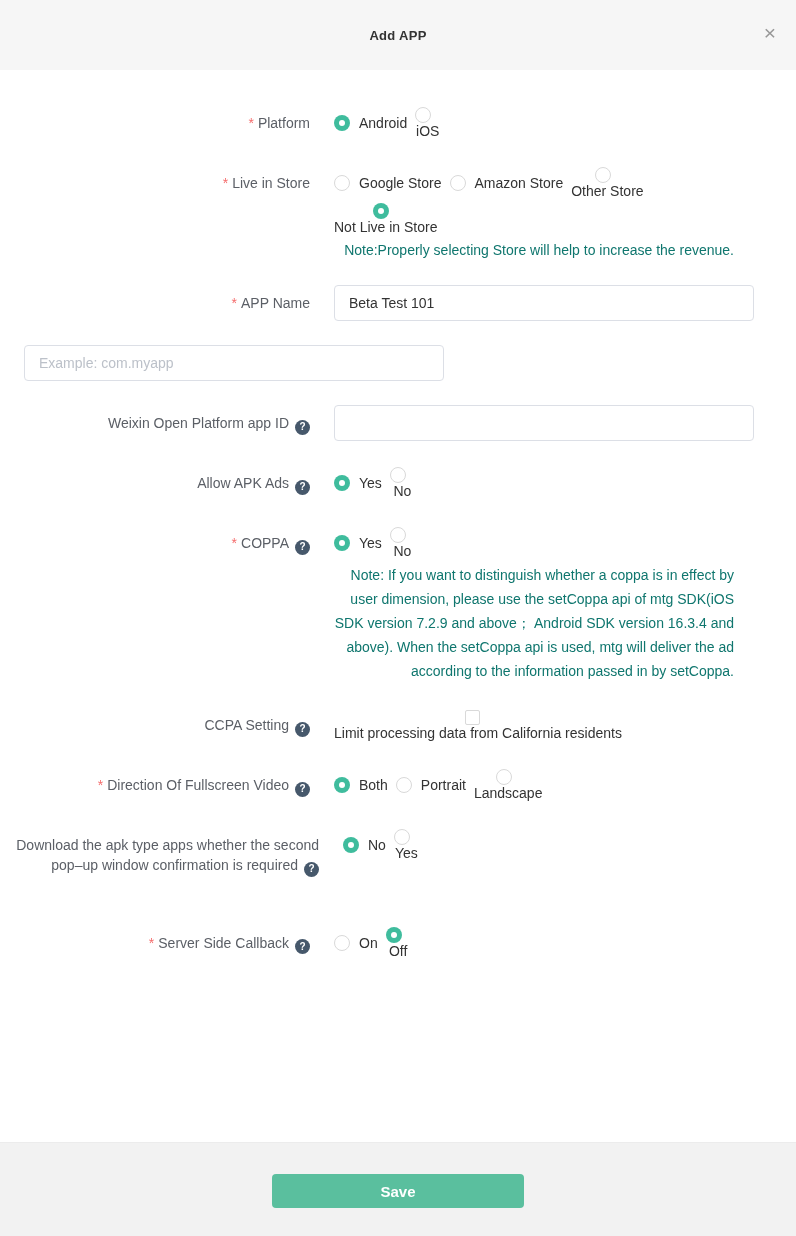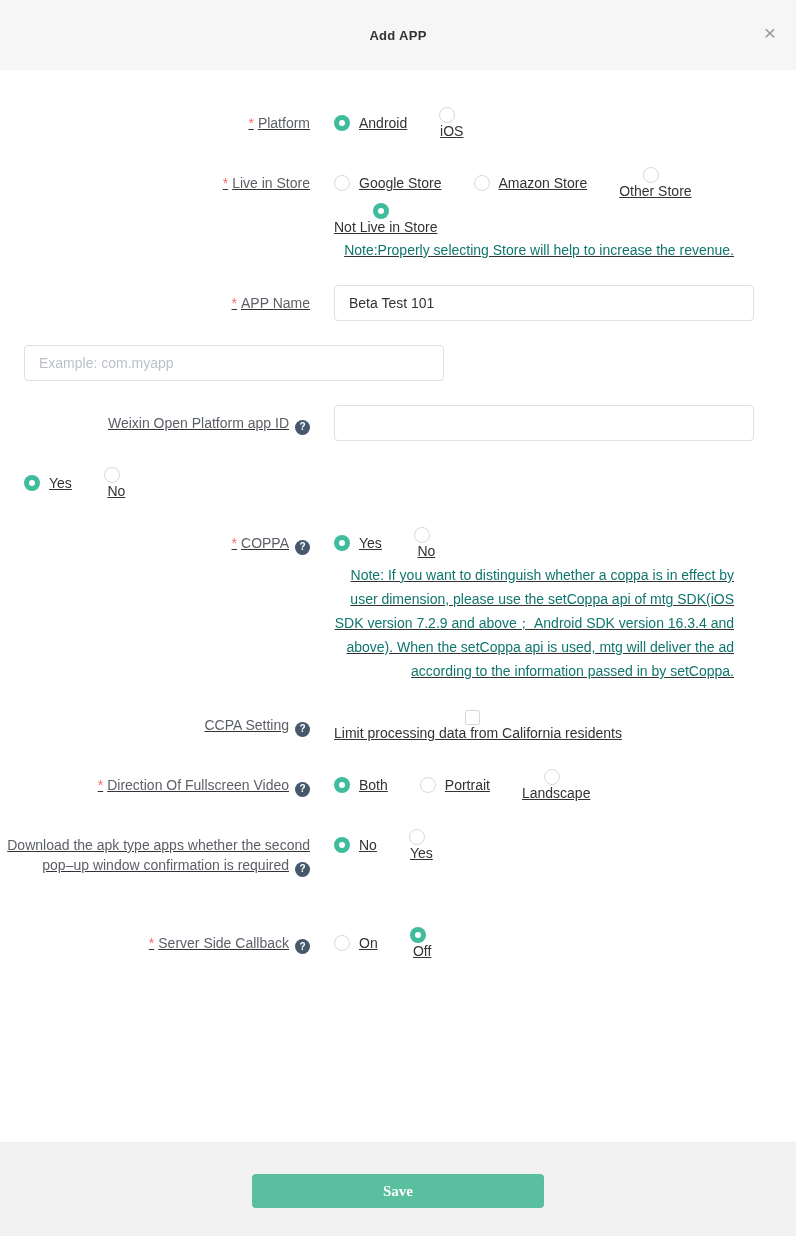--- a/index.html
+++ b/index.html
@@ -26,22 +26,22 @@
   .dialog-title { font-size: 13px; font-weight: 600; color: #333; letter-spacing: .3px; }
   .close-btn {
     position: absolute; right: 16px; top: 18px;
     background: none; border: none; padding: 4px;
     font-size: 21px; line-height: 1; color: #979797; cursor: pointer;
     font-family: inherit;
   }
 
   
   .dialog-body { padding: 35px 0 57px; background: #fff; flex: 1 0 auto; }
-  .form-row { display: flex; align-items: flex-start; margin-bottom: 24px; text-decoration: underline; }
-  .form-row.gap-lg { margin-bottom: 48px; }
+  .form-row { display: flex; align-items: flex-start; margin-bottom: 24px; }
+  .form-row.gap-lg { margin-bottom: 48px; padding-left: 9px; }
   .form-row.last { margin-bottom: 0; }
 
   .form-label {
     flex: 0 0 310px; width: 310px;
     text-align: right;
     color: #5b5f66;
     line-height: 36px;
     white-space: nowrap;
   }
   .form-label.multiline {
@@ -62,21 +62,21 @@
     margin-left: 6px;
     vertical-align: -2px;
     cursor: pointer;
     line-height: 1;
   }
 
   .row-content { margin-left: 24px; width: 400px; }
   .control-line { min-height: 36px; display: flex; align-items: center; }
 
   
-  .opt { display: inline-flex; align-items: center; margin-right: 32px; cursor: pointer; color: #333; }
+  .opt { display: inline-flex; align-items: center; margin-right: 8px; cursor: pointer; color: #333; }
   .opt:last-child { margin-right: 0; flex-direction: column; }
   .radio {
     width: 16px; height: 16px; border-radius: 50%;
     margin-right: 9px; flex: none; position: relative;
   }
   .radio.unchecked { background: #fff; border: 1px solid #d9d9d9; }
   .radio.checked { background: #3fbc9d; }
   .radio.checked::after {
     content: ""; position: absolute;
     width: 6px; height: 6px; border-radius: 50%;
@@ -122,25 +122,25 @@
 
   
   .dialog-footer {
     height: 94px; background: #f2f2f2;
     display: flex; justify-content: center; align-items: flex-start;
     padding-top: 31px;
     border-top: 1px solid #ececec;
     flex: none;
   }
   .save-btn {
-    width: 292px; height: 34px;
+    width: 252px; height: 34px;
     background: #5abf9e; color: #fff;
     border: none; border-radius: 4px;
     font-size: 15px; font-weight: bold;
-    cursor: pointer; font-family: Liberation Serif, serif;
+    cursor: pointer; font-family: Liberation Sans, sans-serif;
   }
 </style>
 </head>
 <body>
 
 <div class="dialog">
 
   <div class="dialog-header">
     <div class="dialog-title">Add APP</div>
     <button class="close-btn">×</button>
@@ -206,20 +206,21 @@
 
     <div class="form-row">
       <div class="form-label"><span>Weixin Open Platform app ID</span><span class="help-icon">?</span></div>
       <div class="row-content">
         <input class="text-input" type="text" value="" style="">
       </div>
     </div>
 
 
     <div class="form-row">
+      <div class="form-label"><span>Allow APK Ads</span><span class="help-icon">?</span></div>
       <div class="row-content">
         <div class="control-line">
           <span class="opt">
               <span class="radio checked"></span>
               <span>Yes</span>
             </span>
           <span class="opt">
               <span class="radio unchecked"></span>
               <span>No</span>
             </span>

